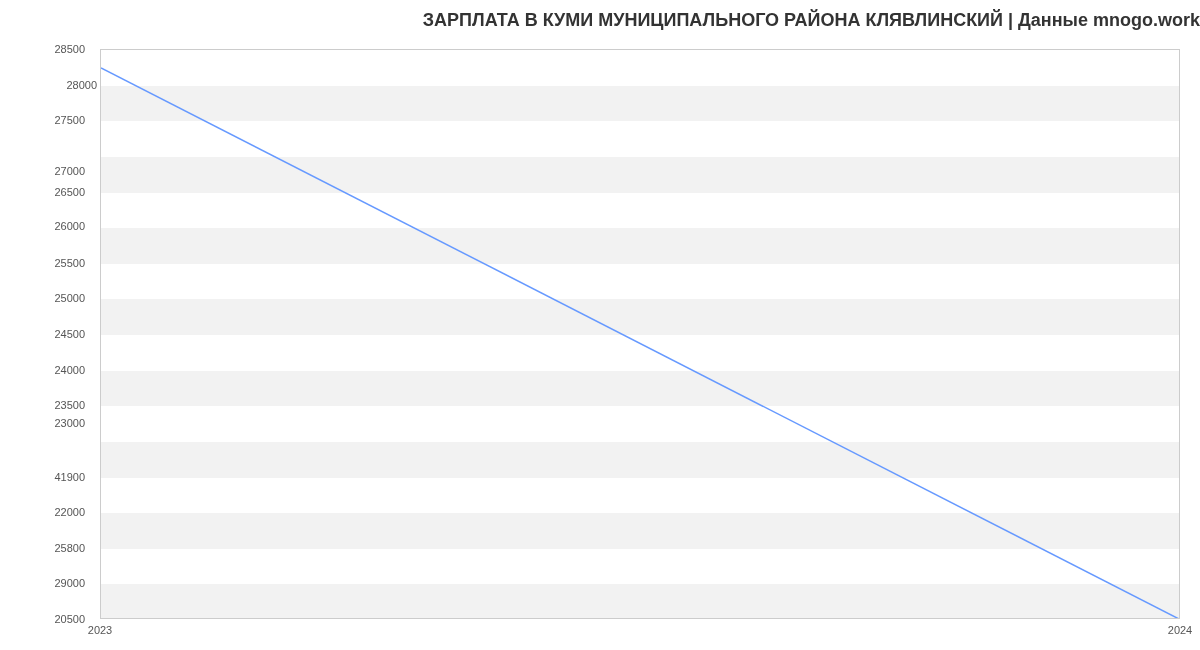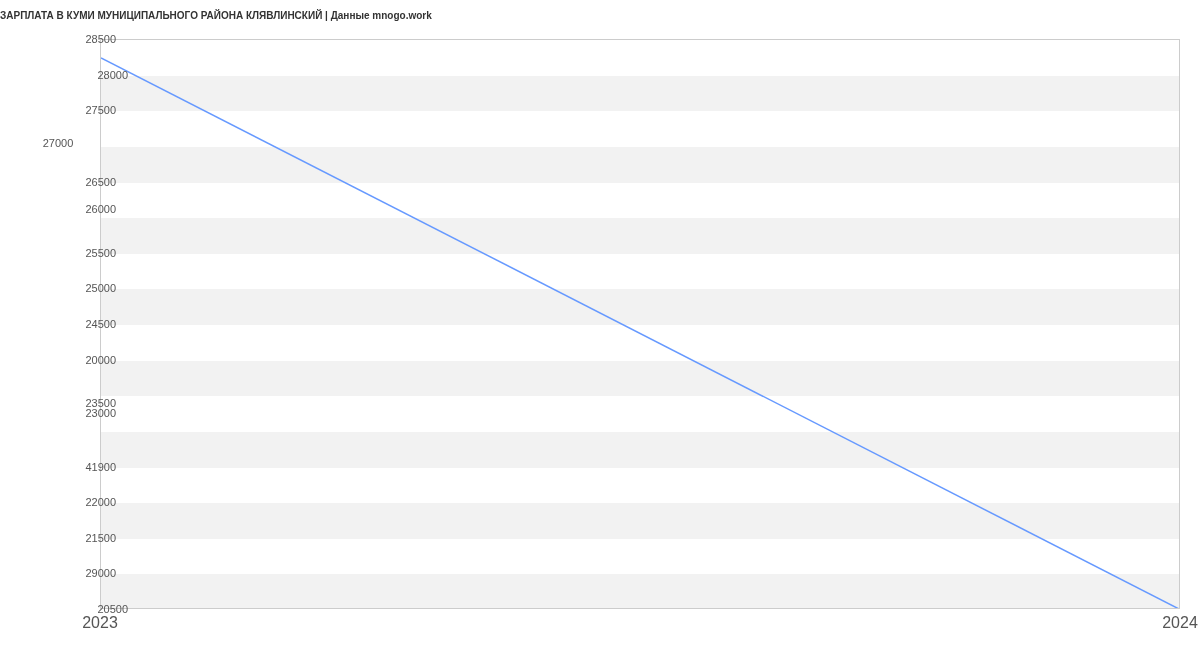--- a/index.html
+++ b/index.html
@@ -5,22 +5,22 @@
   html, body {
     margin: 0;
     padding: 0;
     width: 1200px;
     height: 650px;
     background: #ffffff;
     font-family: Arial, Helvetica, sans-serif;
     color: #333;
   }
   .title {
-    text-align: left;
-    font-size: 10px;
+    text-align: right;
+    font-size: 18px;
     font-weight: bold;
     padding-top: 10px;
     padding-bottom: 8px;
   }
   .chart-wrap {
     position: relative;
     width: 1200px;
     height: 610px;
   }
   .plot {
@@ -35,30 +35,30 @@
   }
   .band {
     position: absolute;
     left: 0;
     width: 100%;
     background: #f2f2f2;
   }
   .y-tick {
     position: absolute;
     left: 0;
-    width: 116px;
+    width: 85px;
     text-align: right;
     font-size: 11px;
     color: #555;
     transform: translateY(-50%);
   }
   .x-tick {
     position: absolute;
     top: 585px;
-    font-size: 16px;
+    font-size: 11px;
     color: #555;
     transform: translateX(-50%);
   }
   svg.line {
     position: absolute;
     left: 0;
     top: 0;
   }
 </style>
 </head>
@@ -75,32 +75,32 @@
       <div class="band" style="top: 320.625px; height: 35.625px;"></div>
       <div class="band" style="top: 249.375px; height: 35.625px;"></div>
       <div class="band" style="top: 178.125px; height: 35.625px;"></div>
       <div class="band" style="top: 106.875px; height: 35.625px;"></div>
       <div class="band" style="top: 35.625px; height: 35.625px;"></div>
       <svg class="line" width="1080" height="570">
         <path d="M0 17.8125 L1080 570" fill="none" stroke="#6699ff" stroke-width="1.5"></path>
       </svg>
     </div>
 
-<div class="y-tick" style="top: 580px; margin-left: 12px;">20500</div>
+<div class="y-tick" style="top: 580px;">20500</div>
     <div class="y-tick" style="top: 544.375px;">29000</div>
-    <div class="y-tick" style="top: 508.75px;">21500</div>
+    <div class="y-tick" style="top: 508.75px;">25800</div>
     <div class="y-tick" style="top: 473.125px;">22000</div>
     <div class="y-tick" style="top: 437.5px;">41900</div>
     <div class="y-tick" style="top: 384px;">23000</div>
-    <div class="y-tick" style="top: 366.25px; margin-top: 8px;">23500</div>
-    <div class="y-tick" style="top: 330.625px;">20000</div>
+    <div class="y-tick" style="top: 366.25px;">23500</div>
+    <div class="y-tick" style="top: 330.625px;">24000</div>
     <div class="y-tick" style="top: 295px;">24500</div>
     <div class="y-tick" style="top: 259.375px;">25000</div>
     <div class="y-tick" style="top: 223.75px;">25500</div>
-    <div class="y-tick" style="top: 180px;">26000</div>
+    <div class="y-tick" style="top: 187px;">26000</div>
     <div class="y-tick" style="top: 152.5px;">26500</div>
-    <div class="y-tick" style="top: 114px; text-align: center;">27000</div>
+    <div class="y-tick" style="top: 132px;">27000</div>
     <div class="y-tick" style="top: 81.25px;">27500</div>
     <div class="y-tick" style="top: 45.625px; padding-left: 12px;">28000</div>
     <div class="y-tick" style="top: 10px;">28500</div>
     <div class="x-tick" style="left: 100px;">2023</div>
     <div class="x-tick" style="left: 1180px;">2024</div>
   </div>
 
 </body></html>

